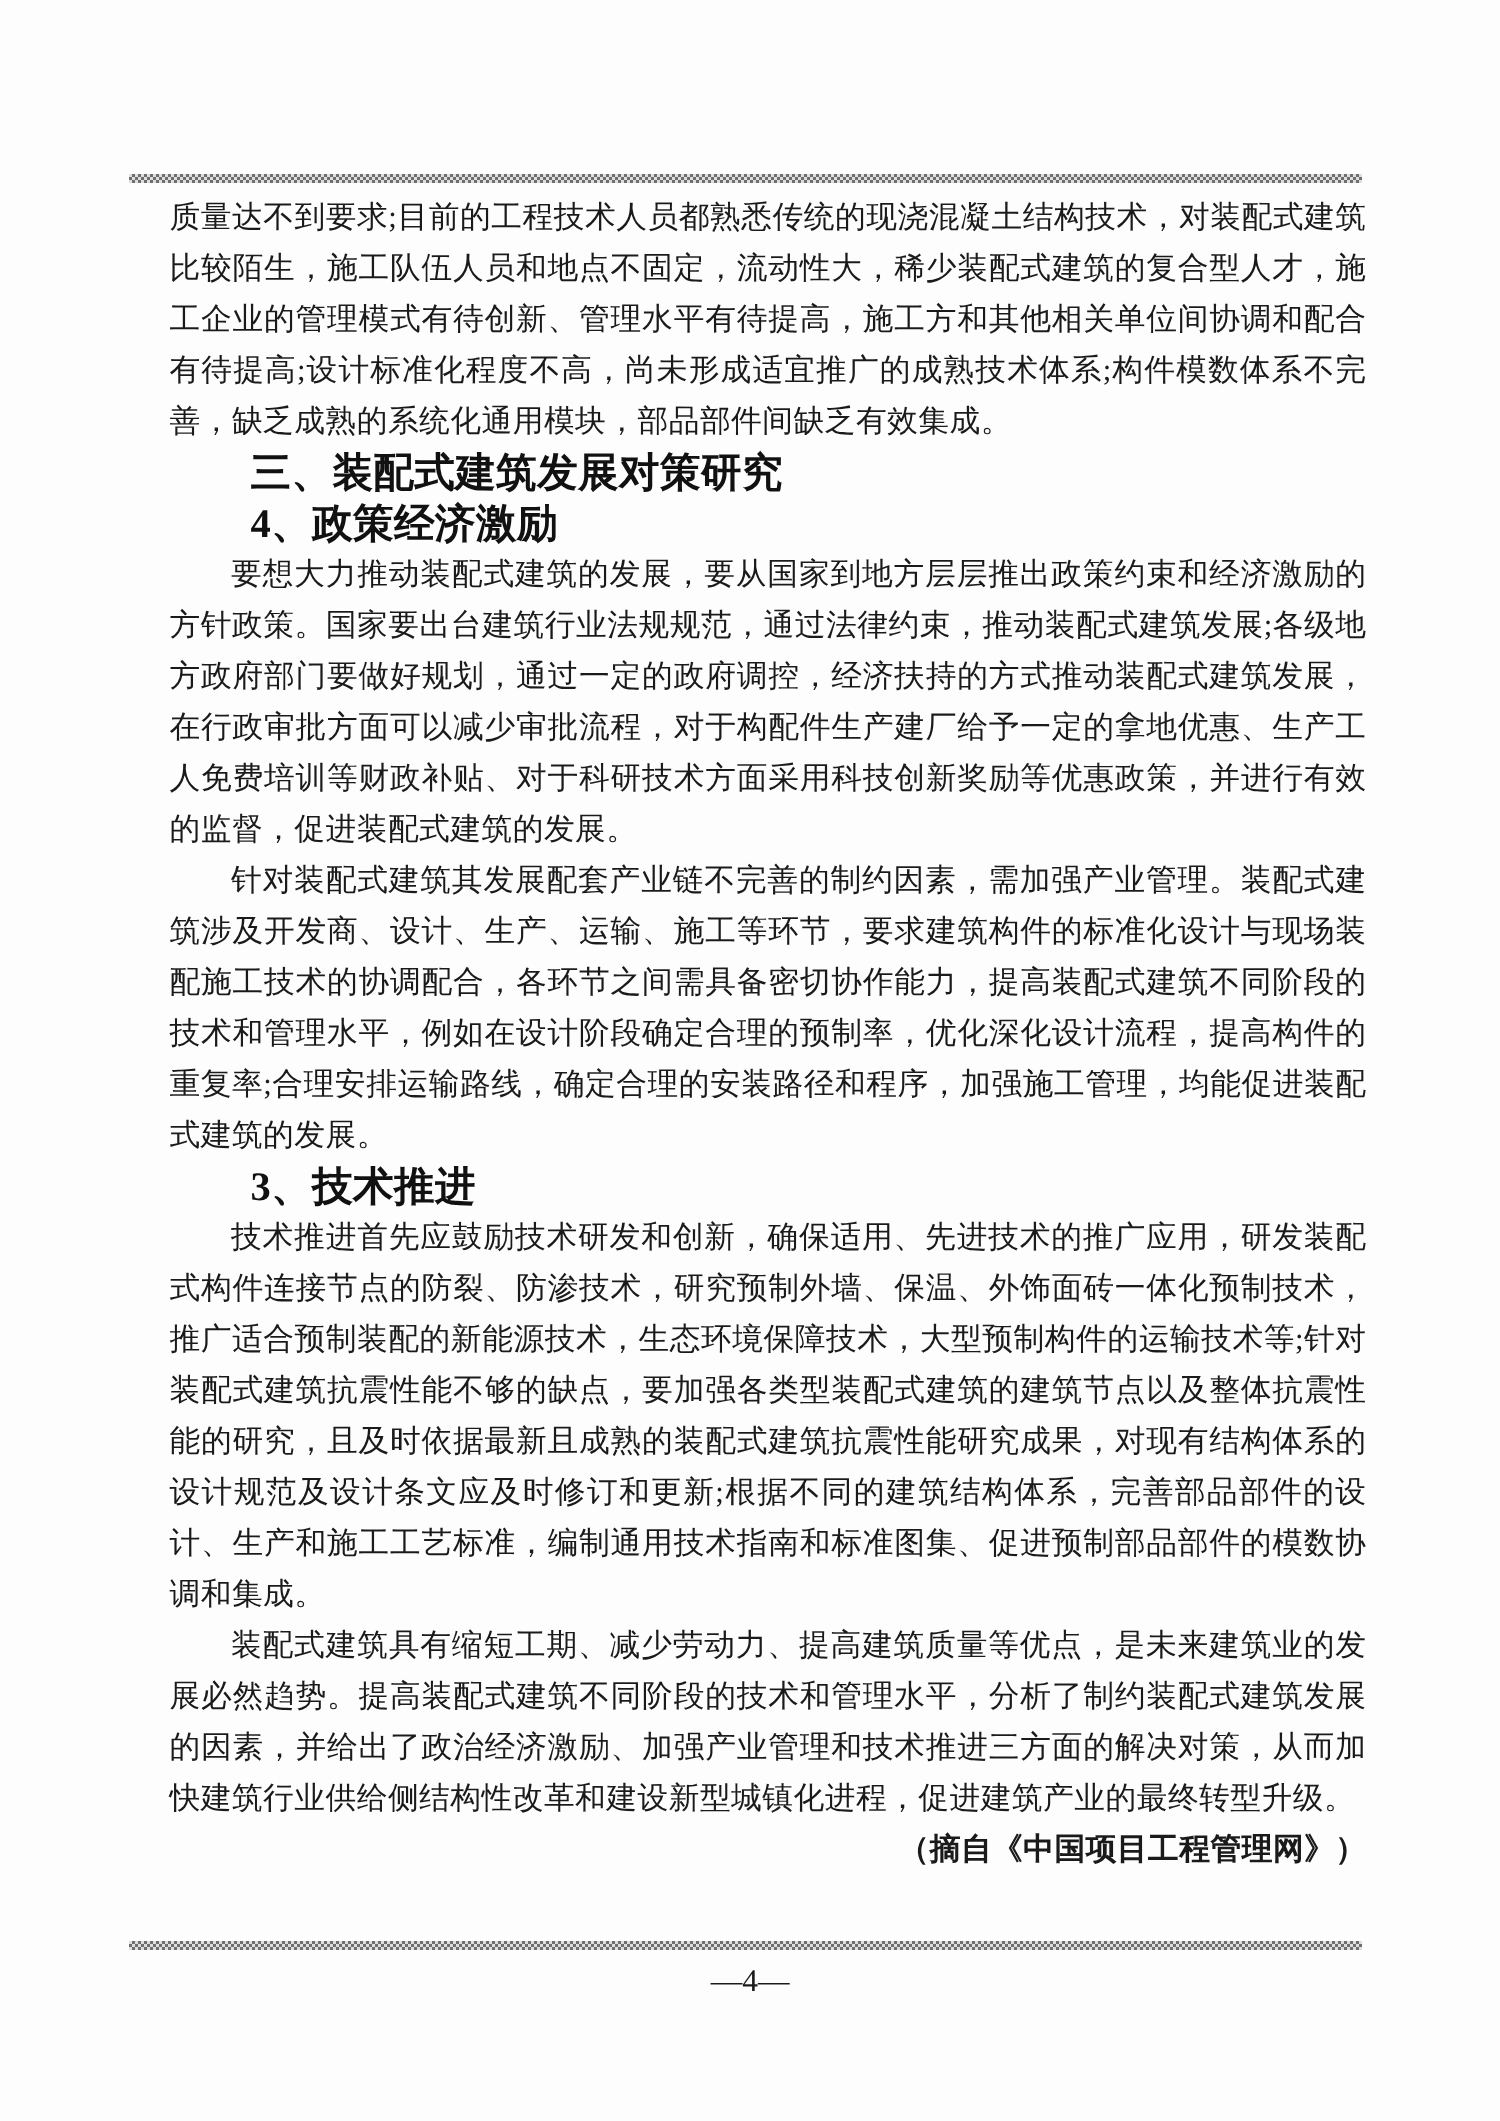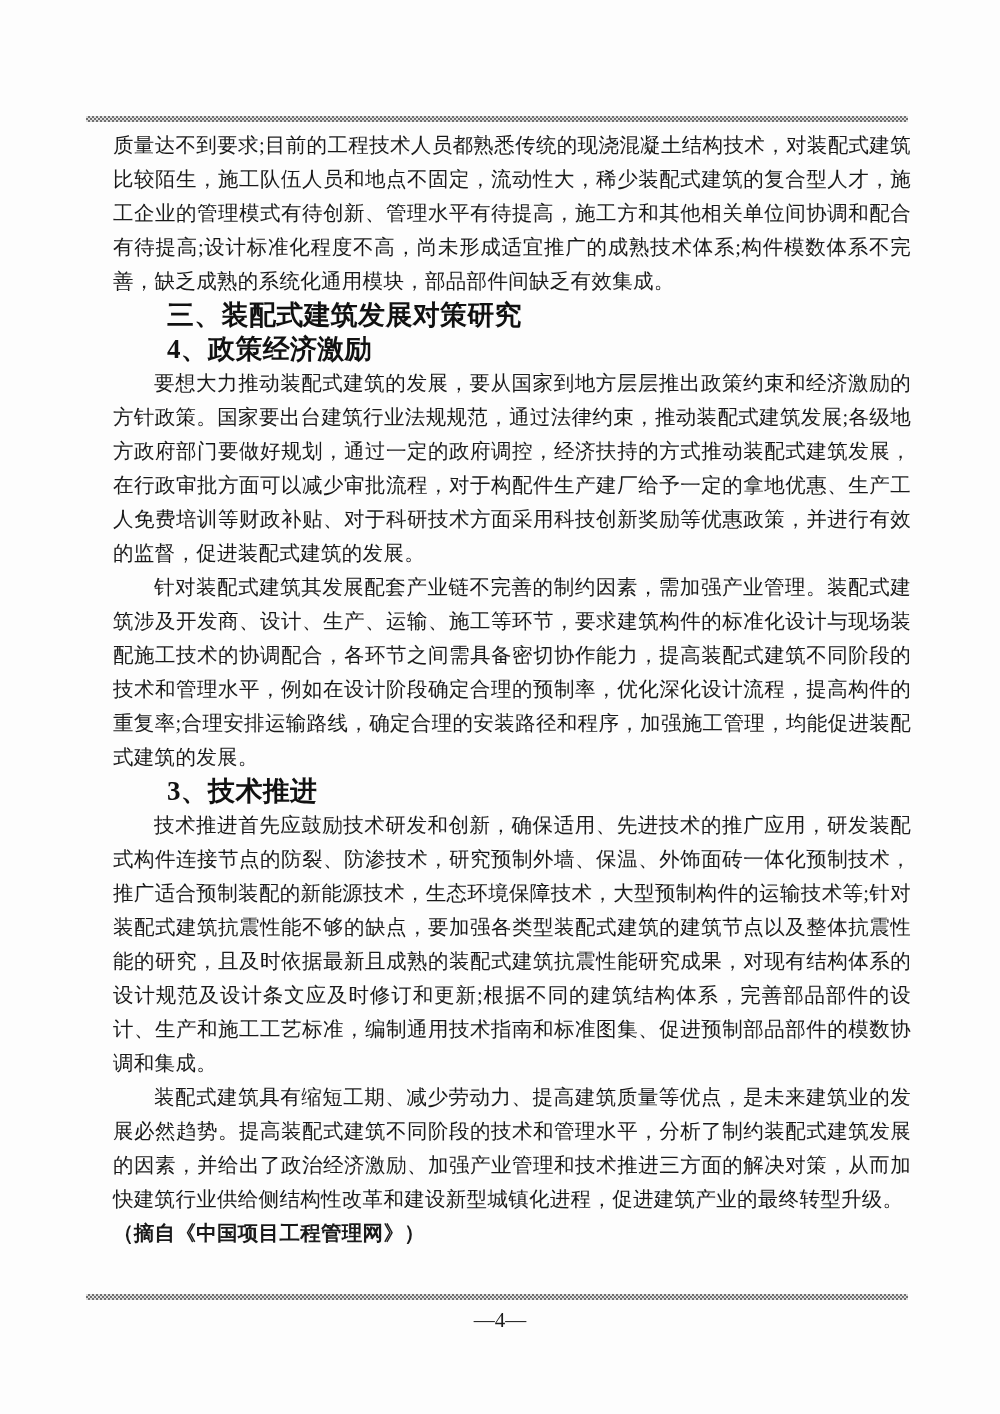--- a/index.html
+++ b/index.html
@@ -56,20 +56,21 @@
 
   .heading {
     font-weight: 700;
     text-indent: 2em;
     font-size: 27px;
     color: #111;
   }
 
   .citation {
     font-weight: 700;
+    text-align: right;
     text-indent: 0;
   }
 
   .page-number {
     position: absolute;
     left: 0;
     right: 0;
     top: 1308px;
     text-align: center;
     font-size: 21px;

